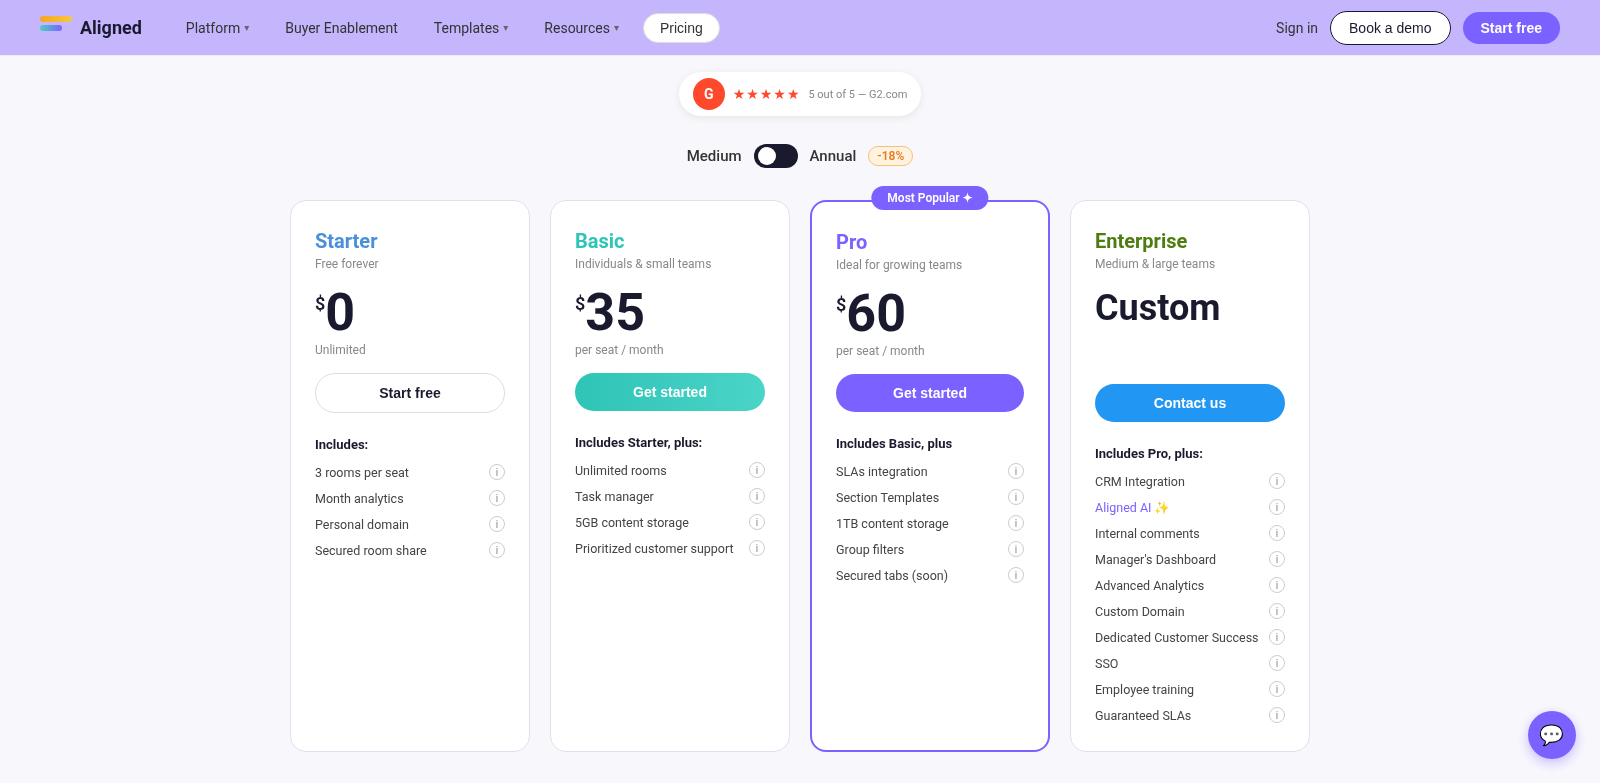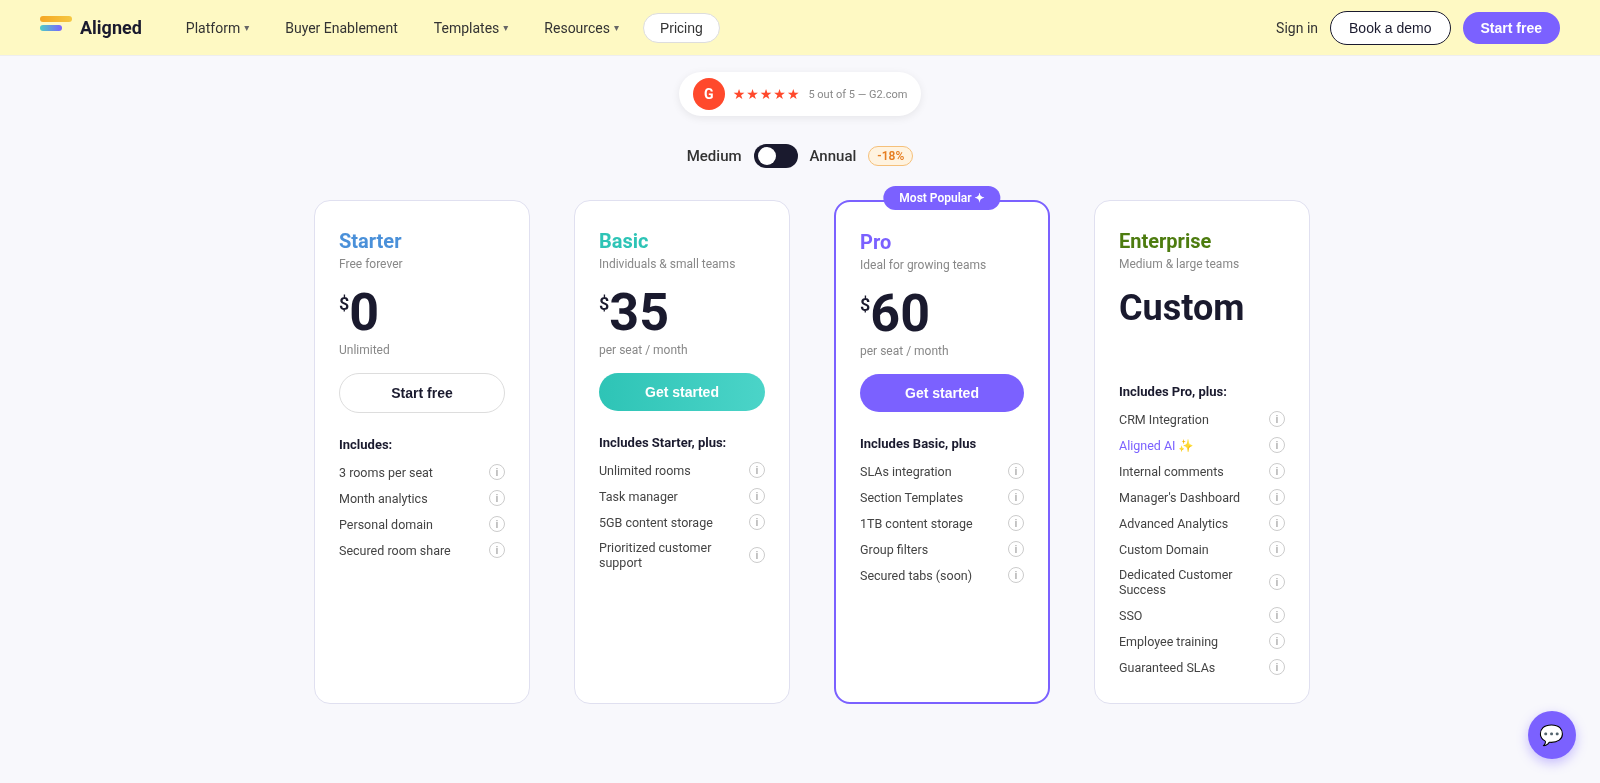--- a/index.html
+++ b/index.html
@@ -1,19 +1,19 @@
 <!DOCTYPE html>
 <html><head>
   <meta charset="utf-8">
   <style>
     * { box-sizing: border-box; margin: 0; padding: 0; }
     body { font-family: -apple-system, BlinkMacSystemFont, 'Segoe UI', Roboto, sans-serif; background: #f8f8fc; min-height: 783px; }
 
     
-    nav { background: #fef9c3; display: flex; align-items: center; padding: 0 40px; height: 56px; border-bottom: 1px solid #eee; position: relative; z-index: 10; }
+    nav { background: #c4b5fd; display: flex; align-items: center; padding: 0 40px; height: 56px; border-bottom: 1px solid #eee; position: relative; z-index: 10; }
     .nav-logo { display: flex; align-items: center; gap: 8px; margin-right: 32px; }
     .logo-icon { width: 32px; height: 24px; display: flex; flex-direction: column; gap: 3px; }
     .logo-bar1 { height: 6px; background: linear-gradient(90deg, #f5a623, #f5c842); border-radius: 3px; }
     .logo-bar2 { height: 6px; background: linear-gradient(90deg, #4ecdc4, #7b61ff); border-radius: 3px; width: 70%; }
     .logo-text { font-weight: 700; font-size: 18px; color: #1a1a2e; }
     .nav-links { display: flex; align-items: center; gap: 12px; flex: 1; }
     .nav-link { padding: 6px 12px; font-size: 14px; color: #333; cursor: pointer; display: flex; align-items: center; gap: 4px; border-radius: 6px; white-space: nowrap; }
     .nav-link .chevron { font-size: 10px; color: #666; }
     .nav-pricing-btn { padding: 6px 16px; border: 1px solid #ddd; border-radius: 20px; font-size: 14px; color: #333; cursor: pointer; background: #fff; }
     .nav-right { display: flex; align-items: center; gap: 12px; margin-left: auto; }
@@ -31,21 +31,21 @@
     
     .toggle-area { display: flex; justify-content: center; align-items: center; gap: 12px; padding: 20px 0 32px; }
     .toggle-label { font-size: 15px; color: #333; font-weight: 500; }
     .toggle-switch { width: 44px; height: 24px; background: #1a1a2e; border-radius: 12px; position: relative; cursor: pointer; }
     .toggle-knob { width: 18px; height: 18px; background: #fff; border-radius: 50%; position: absolute; top: 3px; left: 4px; transition: left 0.2s; }
     .discount-badge { background: #fff3e0; color: #e67e22; font-size: 12px; font-weight: 600; padding: 2px 8px; border-radius: 12px; border: 1px solid #f5c07a; }
 
     
     .pricing-section { display: flex; justify-content: center; gap: 20px; padding: 0 40px 40px; position: relative; }
 
-    .plan-card { background: #fff; border-radius: 16px; padding: 28px 24px; width: 216px; border: 1.5px solid #e0e0f0; position: relative; margin-left: 24px; }
+    .plan-card { background: #fff; border-radius: 16px; padding: 28px 24px; width: 240px; border: 1.5px solid #e0e0f0; position: relative; }
     .plan-card.pro { border: 2px solid #7b61ff; }
 
     .most-popular-badge { position: absolute; top: -16px; left: 50%; transform: translateX(-50%); background: #7b61ff; color: #fff; font-size: 12px; font-weight: 600; padding: 5px 16px; border-radius: 20px; white-space: nowrap; display: flex; align-items: center; gap: 4px; }
 
     .plan-name { font-size: 20px; font-weight: 700; margin-bottom: 4px; }
     .plan-name.starter { color: #4a90d9; }
     .plan-name.basic { color: #2ec4b6; }
     .plan-name.pro { color: #7b61ff; }
     .plan-name.enterprise { color: #4d7c0f; }
 
@@ -226,20 +226,21 @@
     </ul>
   </div>
 
   <div class="plan-card">
     <div class="plan-name enterprise">Enterprise</div>
     <div class="plan-subtitle">Medium &amp; large teams</div>
     <div class="plan-price">
       <span class="price-custom">Custom</span>
     </div>
     <div class="price-per" style="margin-bottom:36px;">&nbsp;</div>
+    <button class="plan-btn btn-enterprise">Contact us</button>
     <div class="includes-label">Includes Pro, plus:</div>
     <ul class="feature-list">
       <li class="feature-item">
         <span>CRM Integration</span>
         <div class="info-icon">i</div>
       </li>
       <li class="feature-item highlight">
         <span>Aligned AI ✨</span>
         <div class="info-icon">i</div>
       </li>

